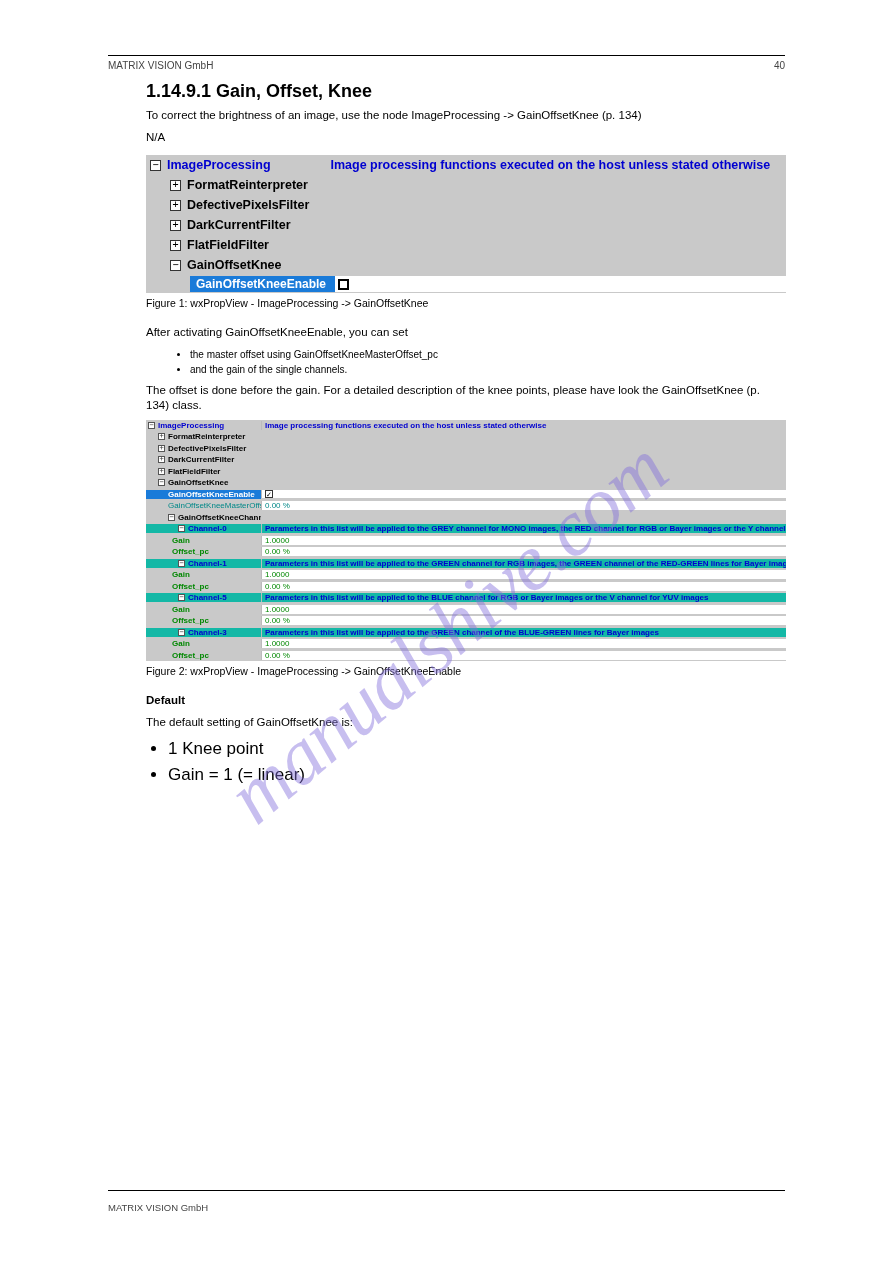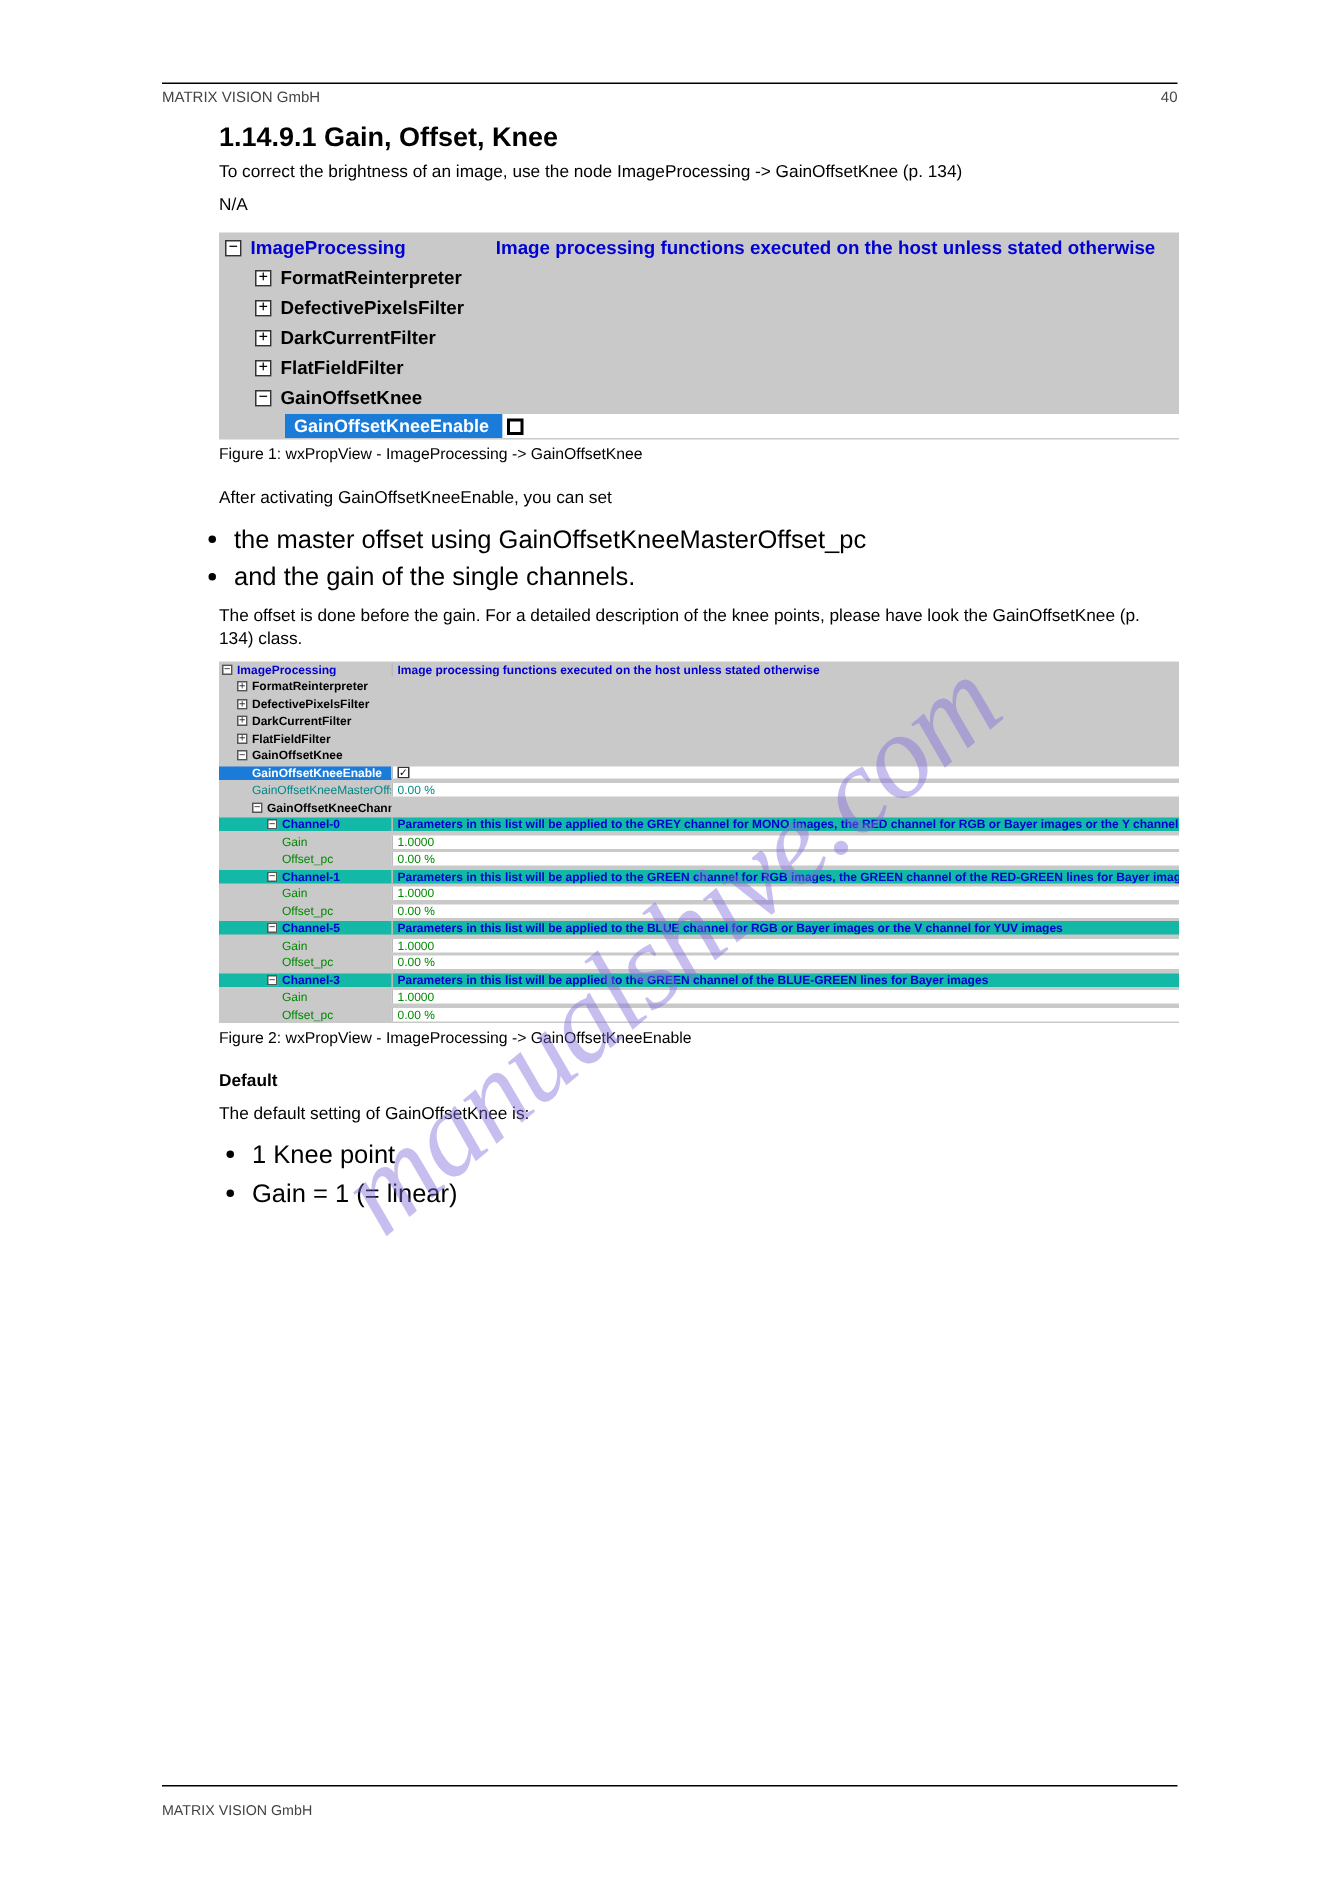--- a/index.html
+++ b/index.html
@@ -145,21 +145,21 @@
     margin-right: 3px;
     flex-shrink: 0;
     color: #333;
   }
   .fig2 .exp2.minus::before { content: "−"; }
   .fig2 .exp2.plus::before { content: "+"; }
   .fig2 .i0 { padding-left: 2px; }
   .fig2 .i1 { padding-left: 12px; }
   .fig2 .i2 { padding-left: 22px; }
   .fig2 .i3 { padding-left: 32px; }
-  .fig2 .i4 { padding-left: 42px; }
+  .fig2 .i4 { padding-left: 26px; font-weight: bold; }
   .fig2 .blue2 { color: #0000d0; font-weight: bold; }
   .fig2 .black2 { color: #000; font-weight: bold; }
   .fig2 .green2 { color: #008800; }
   .fig2 .teal2 { color: #008888; }
   .fig2 .sel-bg { background: #1a7bd9; color: #fff; font-weight: bold; }
   .fig2 .grey-row .lbl-col,
   .fig2 .grey-row .val-col { background: #14b8a6; }
   .fig2 .white-val .val-col { background: #fff; }
 
   .checkbox2 {
@@ -241,21 +241,21 @@
     <div class="sel-row">
       <div class="sel-cell-left">GainOffsetKneeEnable</div>
       <div class="sel-cell-right">
           <span class="checkbox"></span>
         </div>
     </div>
   </div>
   <div class="fig-caption">Figure 1: wxPropView - ImageProcessing -&gt; GainOffsetKnee</div>
 
   <p class="body-p">After activating GainOffsetKneeEnable, you can set</p>
-  <ul style="margin-left:48px; font-size:17px; line-height:1.5;">
+  <ul style="margin-left:82px; font-size:10px; line-height:1.5;">
     <li>the master offset using GainOffsetKneeMasterOffset_pc</li>
     <li>and the gain of the single channels.</li>
   </ul>
   <p class="body-p">The offset is done before the gain. For a detailed description of the knee points, please have look the GainOffsetKnee (p. 134) class.</p>
 
   <div class="fig2">
     <div class="row">
       <div class="lbl-col i0">
           <span class="exp2 minus"></span>
           <span class="blue2">ImageProcessing</span>

